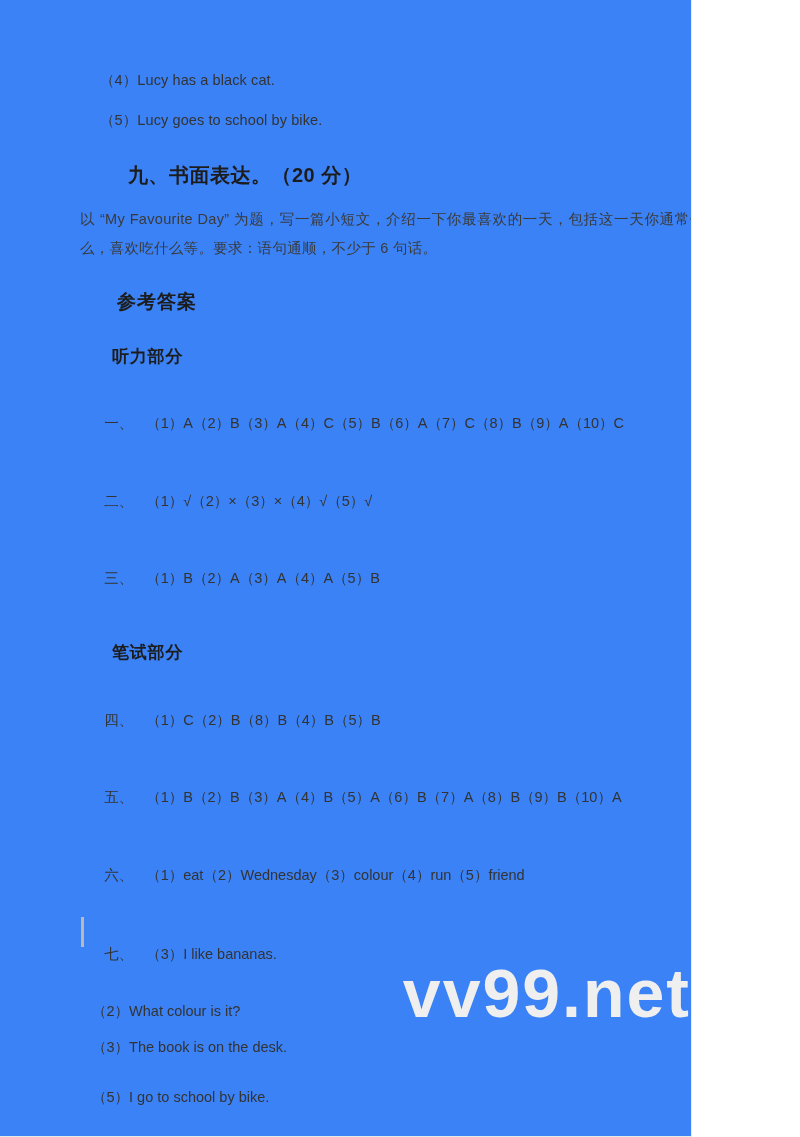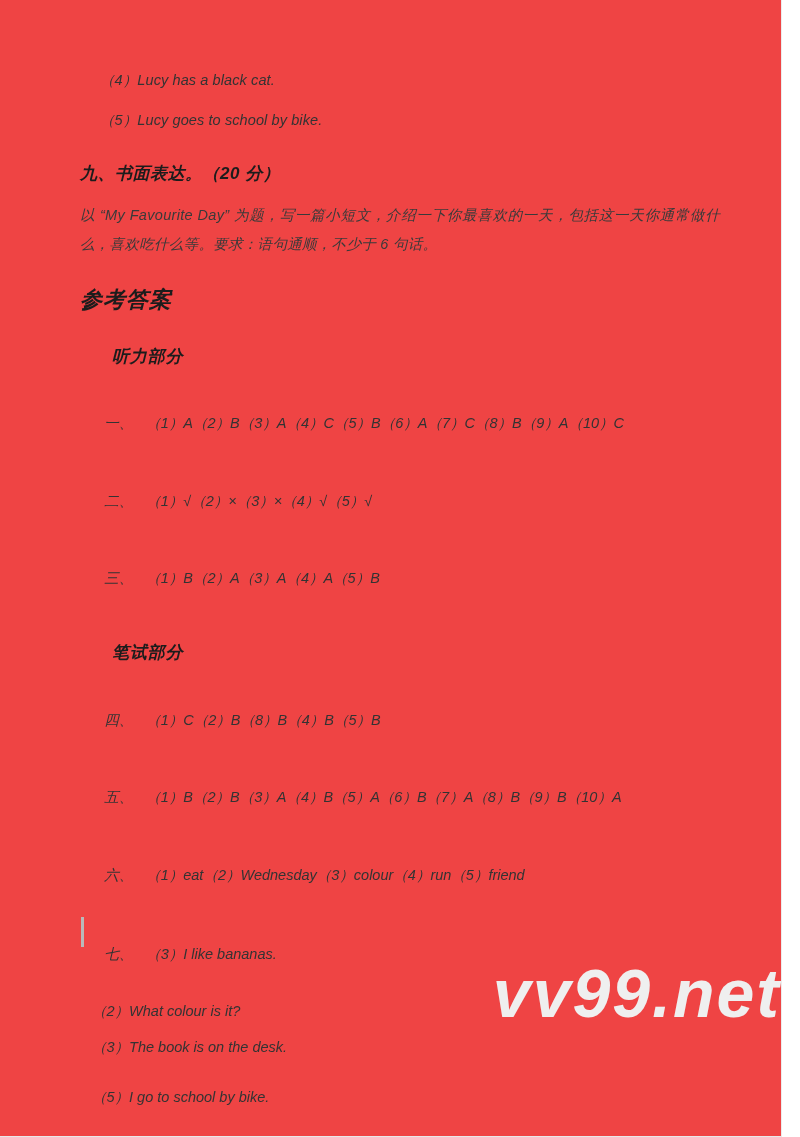--- a/index.html
+++ b/index.html
@@ -7,28 +7,27 @@
     margin: 0;
     padding: 0;
     background: #ffffff;
   }
   body {
     font-family: "Liberation Sans", "DejaVu Sans", sans-serif;
     color: #2b2b2b;
   }
   .page {
     position: relative;
-    width: 782px;
+    width: 692px;
     height: 1137px;
-    background: #ef4444;
+    background: #3b82f6;
     box-sizing: border-box;
     overflow: hidden;
     border-right: 1px solid #ececec;
     border-bottom: 1px solid #e8e8e8;
-    font-style: italic;
   }
   .content {
     position: absolute;
     left: 80px;
     top: 0;
     width: 640px;
   }
 
   
   .q-line {
@@ -37,42 +36,44 @@
     color: #333333;
     white-space: pre;
     letter-spacing: 0.1px;
   }
   .q-line.indent {
     padding-left: 20px;
   }
 
   
   .major-heading {
-    font-size: 17px;
+    font-size: 20px;
     font-weight: bold;
     color: #1c1c1c;
     letter-spacing: 0.5px;
     white-space: pre;
+    margin-left: 48px;
   }
 
   
   .prompt {
     font-size: 14.5px;
     line-height: 2.0;
     color: #3a3a3a;
     text-align: justify;
     letter-spacing: 0.3px;
   }
 
   
   .answers-heading {
-    font-size: 22px;
+    font-size: 19px;
     font-weight: bold;
     color: #1c1c1c;
     letter-spacing: 1px;
+    margin-left: 37px;
   }
 
   
   .part-heading {
     font-size: 17px;
     font-weight: bold;
     color: #1c1c1c;
     letter-spacing: 0.8px;
     padding-left: 32px;
   }

